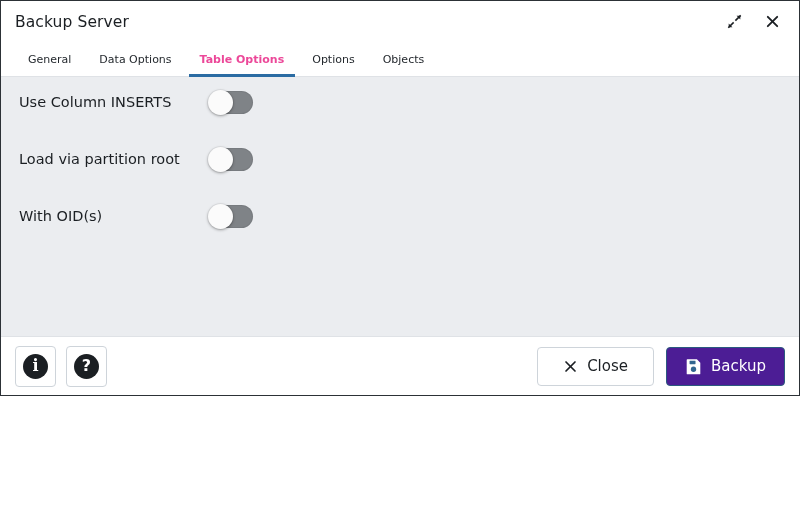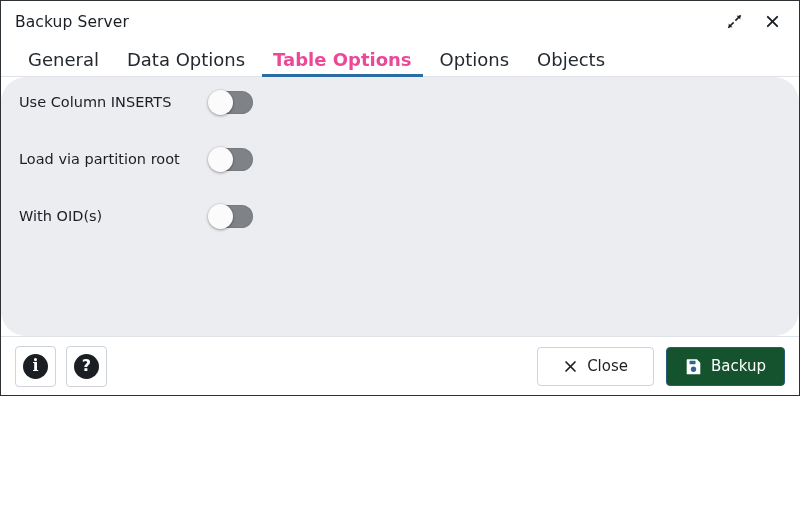--- a/index.html
+++ b/index.html
@@ -66,21 +66,21 @@
     display: flex;
     align-items: stretch;
     padding-left: 13px;
     box-sizing: border-box;
   }
   .tab {
     position: relative;
     display: flex;
     align-items: center;
     padding: 0 14px;
-    font-size: 18px;
+    font-size: 11px;
     color: #24292e;
     cursor: pointer;
     white-space: nowrap;
   }
   .tab.active {
     color: #ec4899;
     font-weight: bold;
   }
   .tab.active::after {
     content: "";
@@ -92,21 +92,20 @@
     background: #2b6ca3;
   }
 
   
   .content {
     flex: 1;
     background: #ebedf0;
     padding: 14px 0 0 0;
     box-sizing: border-box;
     overflow: hidden;
-    border-radius: 25px;
   }
   .field-row {
     display: flex;
     align-items: flex-start;
     padding: 0 0 0 18px;
     min-height: 36px;
     margin-bottom: 21px;
   }
   .field-label {
     width: 190px;
@@ -196,21 +195,21 @@
     font-size: 15px;
     display: flex;
     align-items: center;
     gap: 9px;
     padding: 0 25px;
     cursor: pointer;
     font-family: "DejaVu Sans", "Liberation Sans", sans-serif;
     box-sizing: border-box;
   }
   .btn.primary {
-    background: #14532d;
+    background: #4c1d95;
     border-color: #2b5a7f;
     color: #ffffff;
     padding: 0 18px;
   }
   .btn .btn-icon {
     display: flex;
     align-items: center;
     justify-content: center;
     flex: none;
   }

